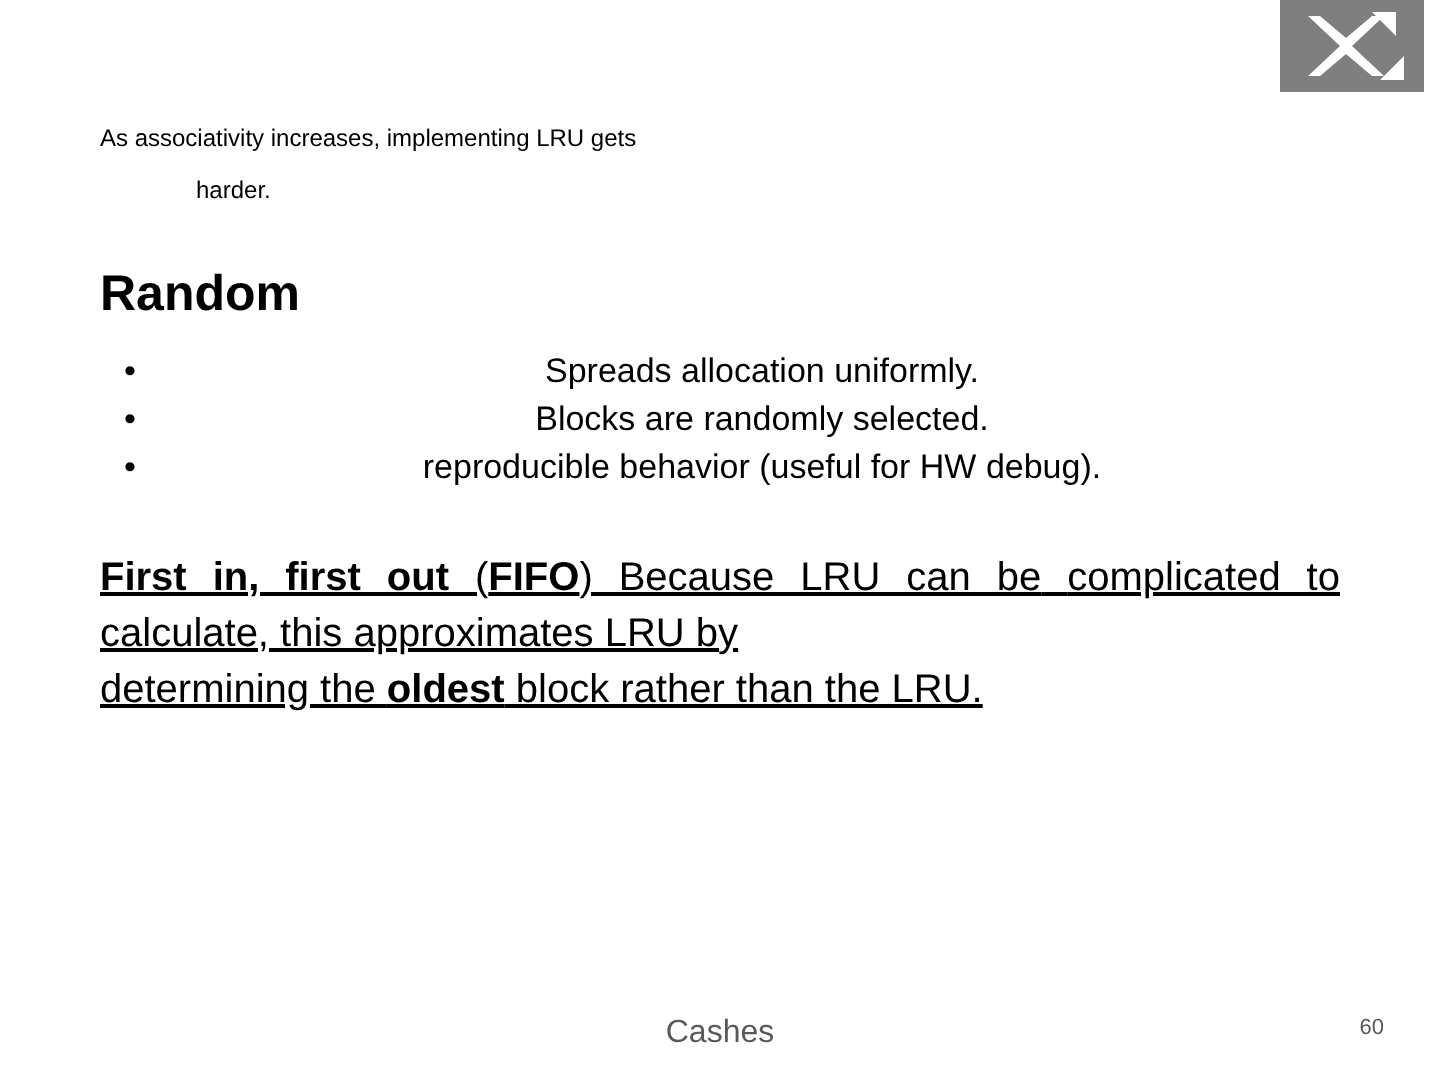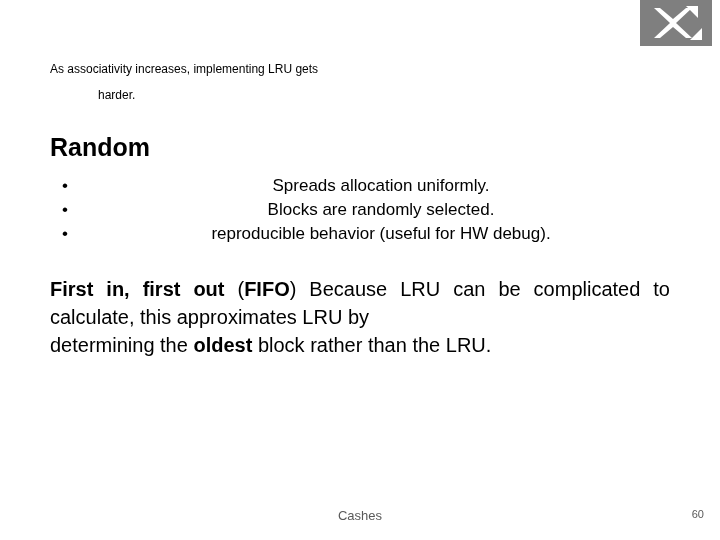--- a/index.html
+++ b/index.html
@@ -86,46 +86,47 @@
   .bullets li .b-text .jline:last-child {
     text-align: center;
   }
 
   .para-fifo {
     font-size: 20px;
     line-height: 28px;
     margin: 30px 0 0 0;
     text-align: justify;
     text-justify: inter-word;
+    text-decoration: underline;
   }
   .para-fifo b {
     font-weight: bold;
   }
   .para-fifo .lastline {
     display: block;
   }
 
   .footer {
     position: absolute;
     left: 0;
     right: 0;
     bottom: 14px;
     height: 18px;
   }
   .footer-center {
     position: absolute;
     left: 0;
     right: 0;
     text-align: center;
-    font-size: 13px;
+    font-size: 16px;
     color: #595959;
   }
   .footer-page {
     position: absolute;
-    right: 16px;
+    right: 28px;
     top: 0;
     font-size: 11px;
     color: #595959;
   }
 </style>
 </head>
 <body>
 
 <div class="logo">
   <svg width="72" height="46" viewBox="0 0 72 46">

